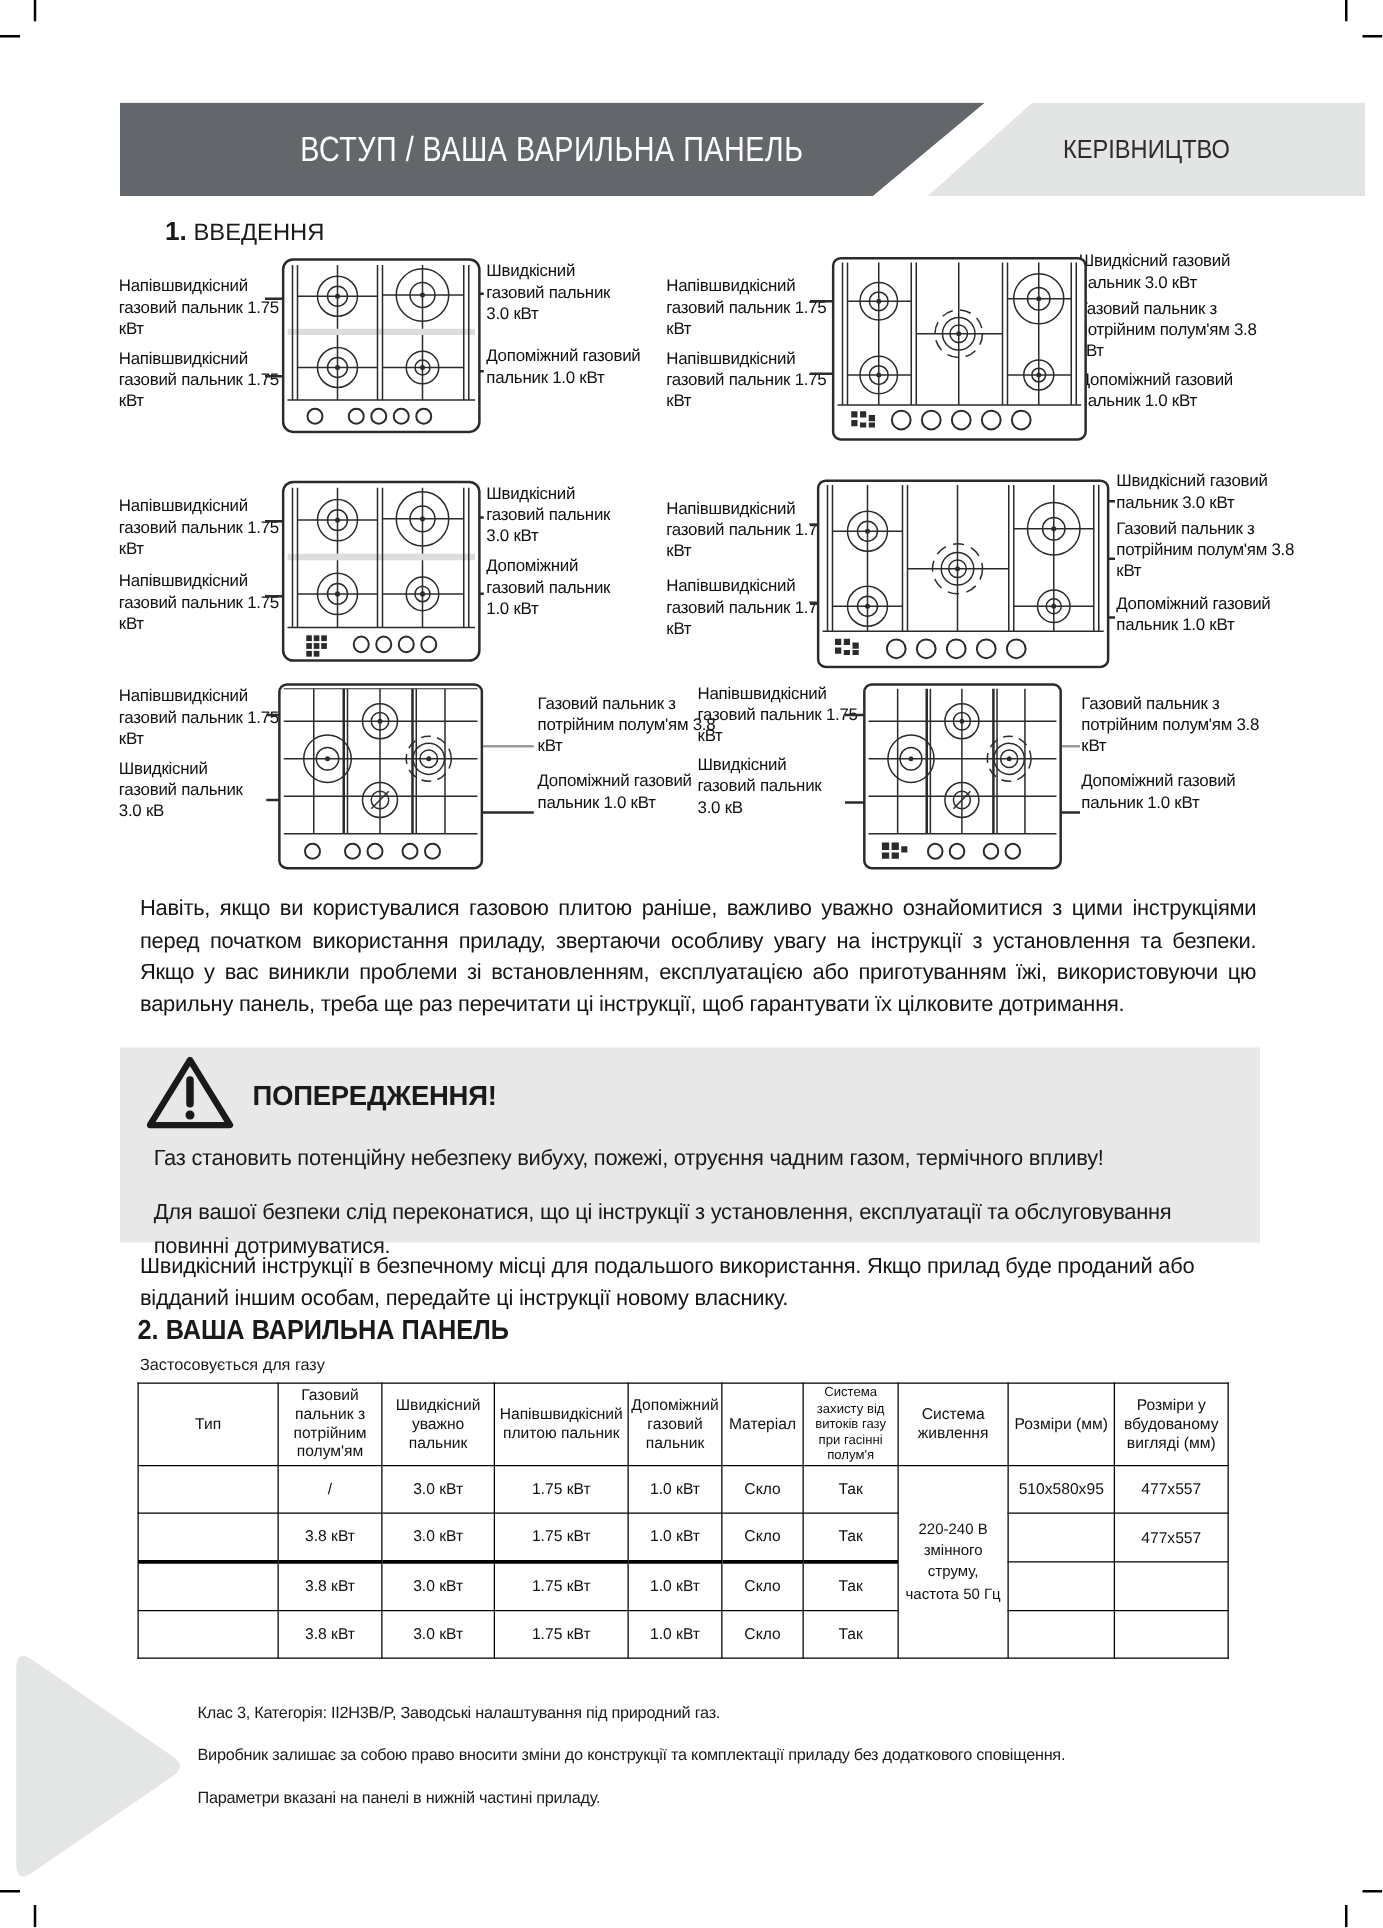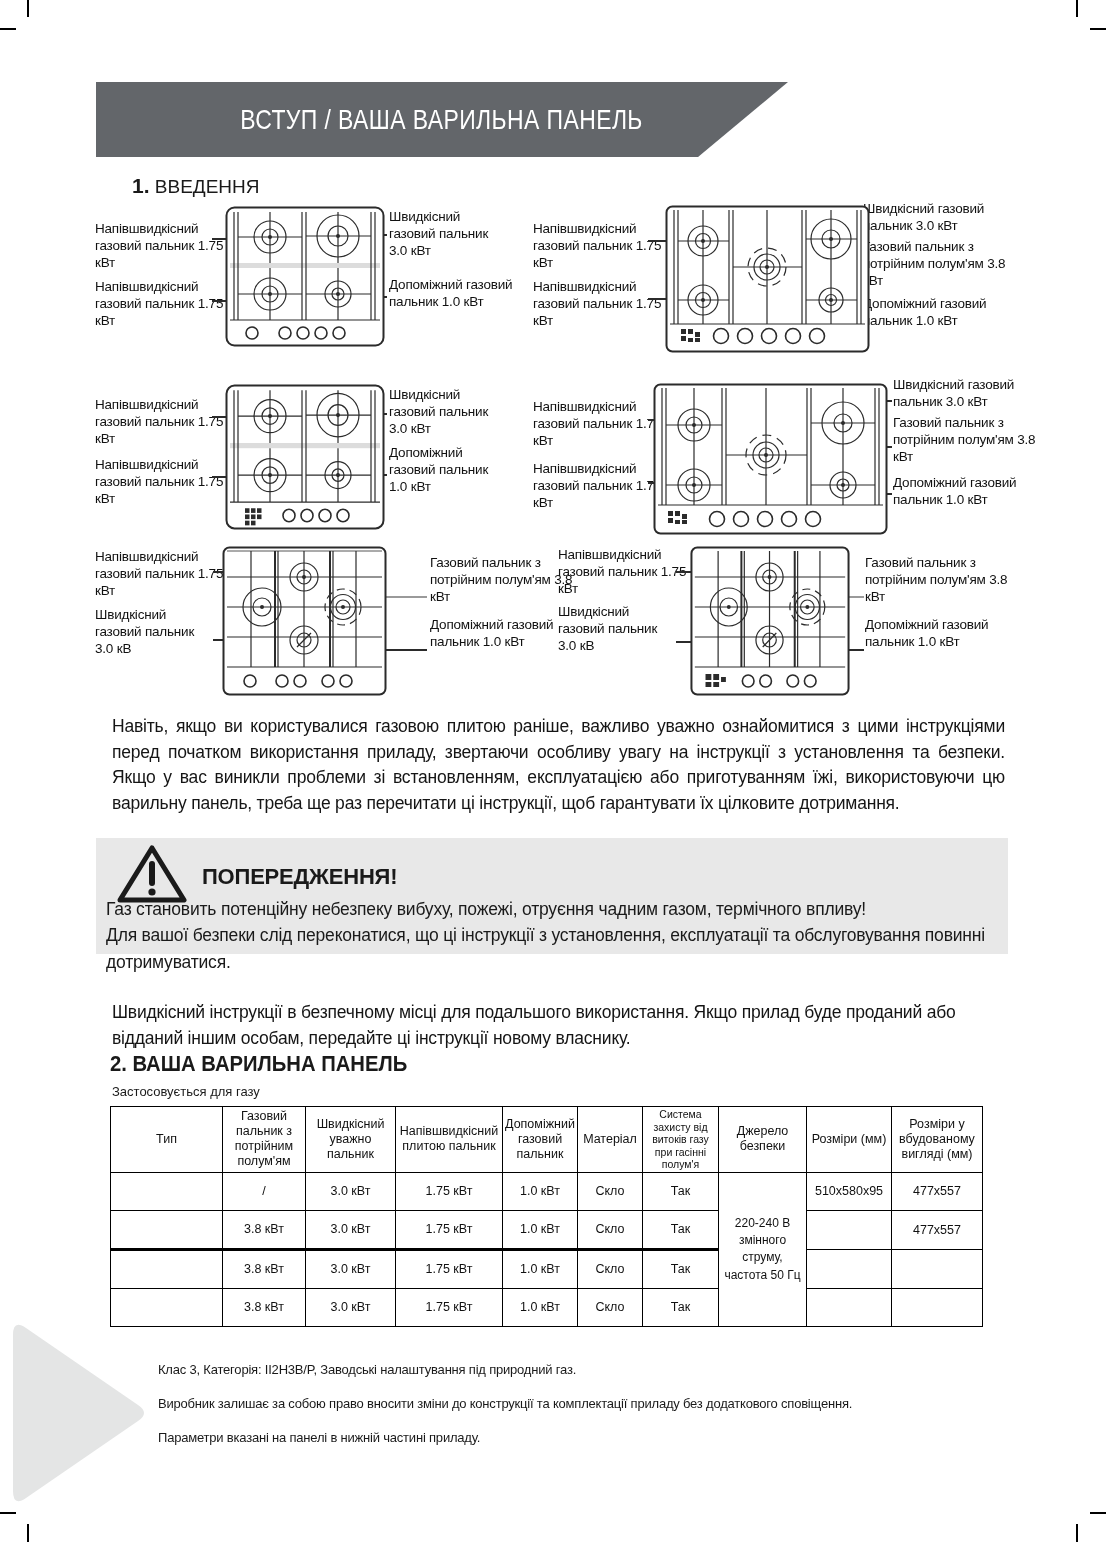--- a/index.html
+++ b/index.html
@@ -23,25 +23,25 @@
   .sub{position:absolute;left:112px;top:1084px;font-size:13px;}
   
   .lbl{position:absolute;font-size:13.5px;line-height:1.27;color:#111;letter-spacing:-.2px;}
   .conn{position:absolute;height:1.6px;background:#2b2b2b;}
   .conn.gray{background:#9a9a9a;}
   .hob{position:absolute;}
   .hob *{vector-effect:non-scaling-stroke;}
   
   .para{position:absolute;font-size:17.5px;line-height:1.46;text-align:justify;color:#151515;letter-spacing:-.2px;}
   
-  .warnbox{position:absolute;left:96px;top:838px;width:912px;height:116px;background:#e8e8e8;}
+  .warnbox{position:absolute;left:96px;top:838px;width:912px;height:156px;background:#e8e8e8;}
   .warn-icon{position:absolute;left:18px;top:5px;}
   .warn-title{position:absolute;left:106px;top:26px;font-size:22px;font-weight:bold;letter-spacing:-.2px;}
   .warn-text{position:absolute;left:10px;top:58px;width:888px;font-size:17.5px;line-height:1.5;letter-spacing:-.2px;}
-  .warn-text p{margin:0;}
+  .warn-text p{margin:17px;}
   
   .tbl{position:absolute;left:110px;top:1106px;border-collapse:collapse;table-layout:fixed;}
   .tbl th,.tbl td{border:1px solid #000;font-weight:normal;text-align:center;vertical-align:middle;
     padding:1px 2px;font-size:12.5px;color:#111;overflow:hidden;}
   .tbl tr.hdr th{height:62px;line-height:1.2;}
   .tbl tr.data td{height:35px;}
   .tbl .small-h{font-size:10.5px;line-height:1.12;}
   .tbl td.thick{border-top:3px solid #000;}
   .tbl td.power{font-size:12px;line-height:1.45;}
   
@@ -58,20 +58,23 @@
   <div class="cm" style="left:0;top:28px;width:16px;height:2px"></div>
   <div class="cm" style="left:1076px;top:0;width:2px;height:17px"></div>
   <div class="cm" style="left:1090px;top:28px;width:16px;height:2px"></div>
   <div class="cm" style="left:0;top:1512px;width:16px;height:2px"></div>
   <div class="cm" style="left:27px;top:1524px;width:2px;height:18px"></div>
   <div class="cm" style="left:1090px;top:1512px;width:16px;height:2px"></div>
   <div class="cm" style="left:1076px;top:1524px;width:2px;height:18px"></div>
 
   <div class="banner-dark">
     <span>ВСТУП / ВАША ВАРИЛЬНА ПАНЕЛЬ</span>
+  </div>
+  <div class="banner-light">
+    <span>КЕРІВНИЦТВО</span>
   </div>
 
   <div class="sec1">
     <span class="num">1.</span>
     <span>ВВЕДЕННЯ</span>
   </div>
 
   <div class="lbl" style="left:95px;top:220px;width:132px">Напівшвидкісний газовий пальник 1.75 кВт</div>
   <div class="lbl" style="left:95px;top:278px;width:132px">Напівшвидкісний газовий пальник 1.75 кВт</div>
   <div class="lbl" style="left:389px;top:208px;width:112px">Швидкісний газовий пальник 3.0 кВт</div>
@@ -445,21 +448,21 @@
     </colgroup>
     <tbody>
         <tr class="hdr">
       <th>Тип</th>
       <th>Газовий пальник з потрійним полум'ям</th>
       <th>Швидкісний уважно пальник</th>
       <th>Напівшвидкісний плитою пальник</th>
       <th>Допоміжний газовий пальник</th>
       <th>Матеріал</th>
       <th class="small-h">Система захисту від витоків газу при гасінні полум'я</th>
-      <th>Джерело безпеки</th>
+      <th>Система живлення</th>
       <th>Розміри (мм)</th>
       <th>Розміри у вбудованому вигляді (мм)</th>
     </tr>
     <tr class="data">
       <td></td>
       <td>/</td>
       <td>3.0 кВт</td>
       <td>1.75 кВт</td>
       <td>1.0 кВт</td>
       <td>Скло</td>

